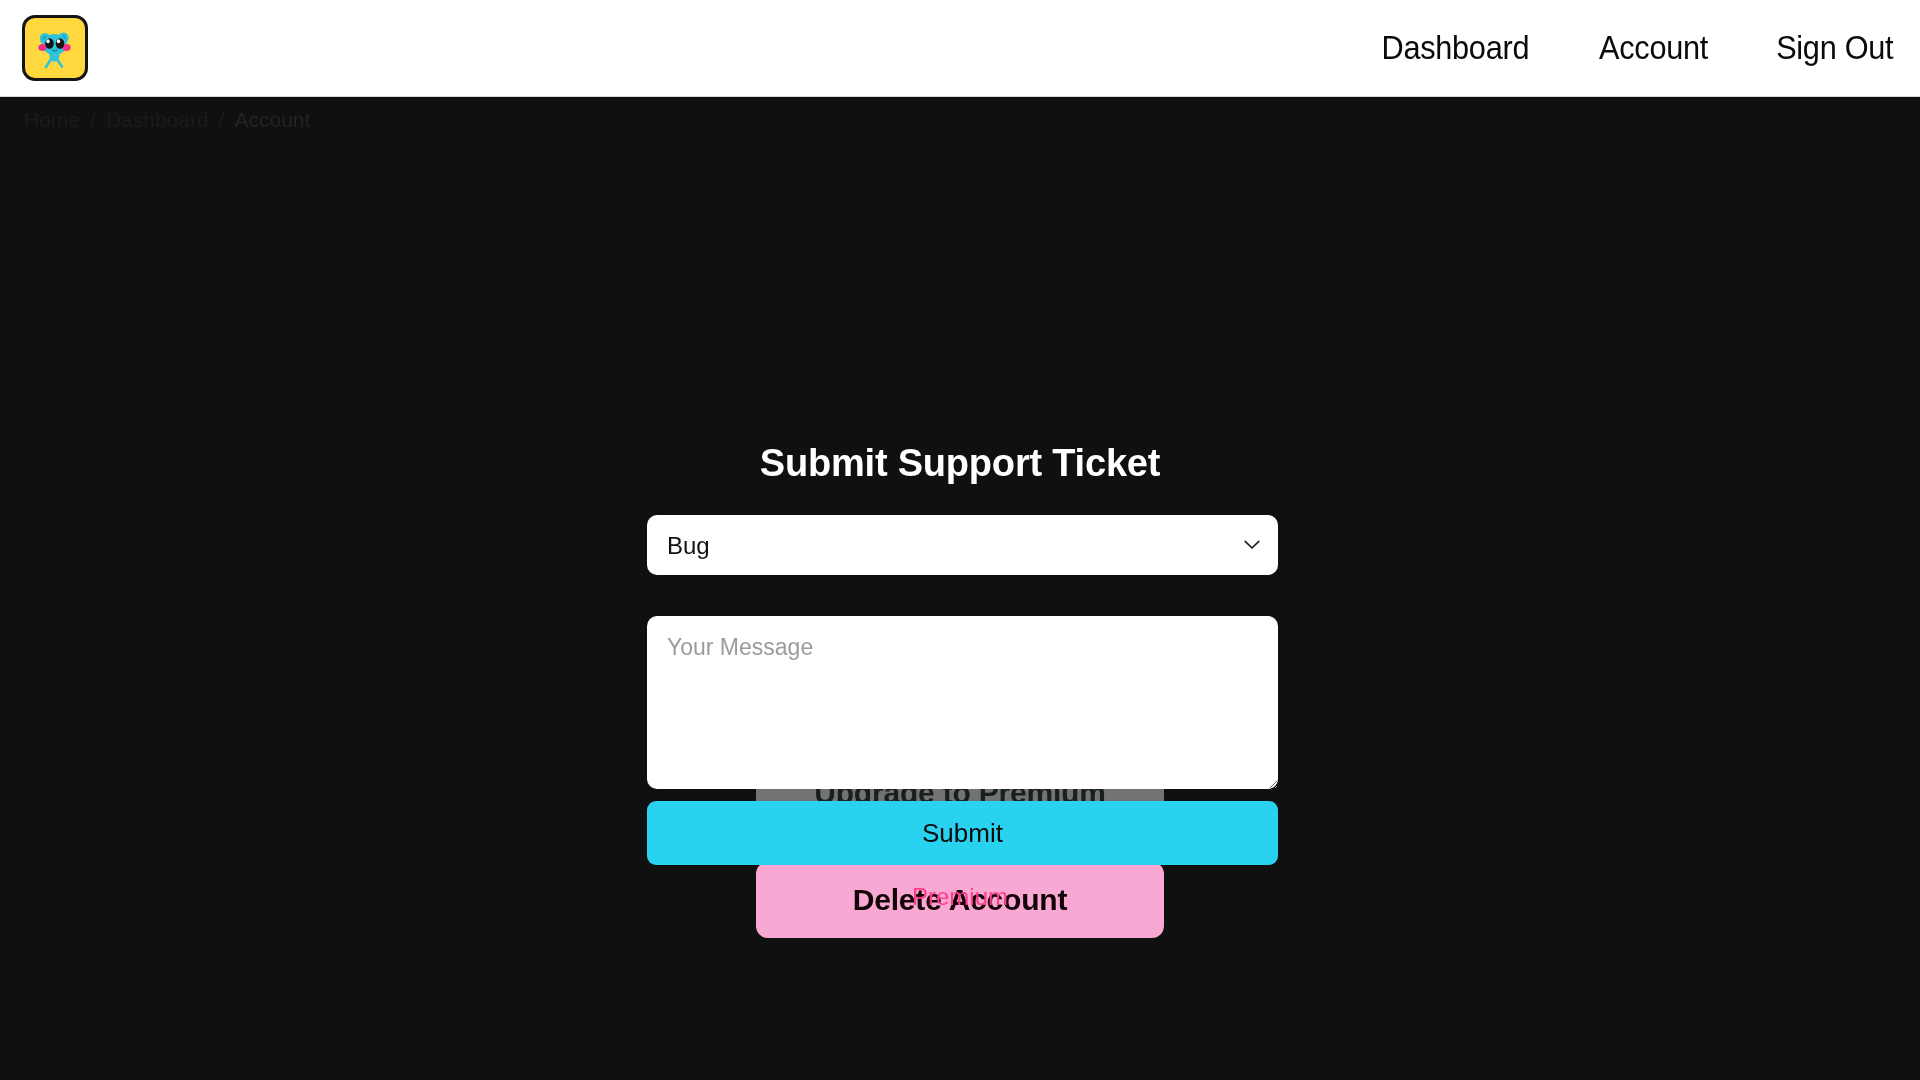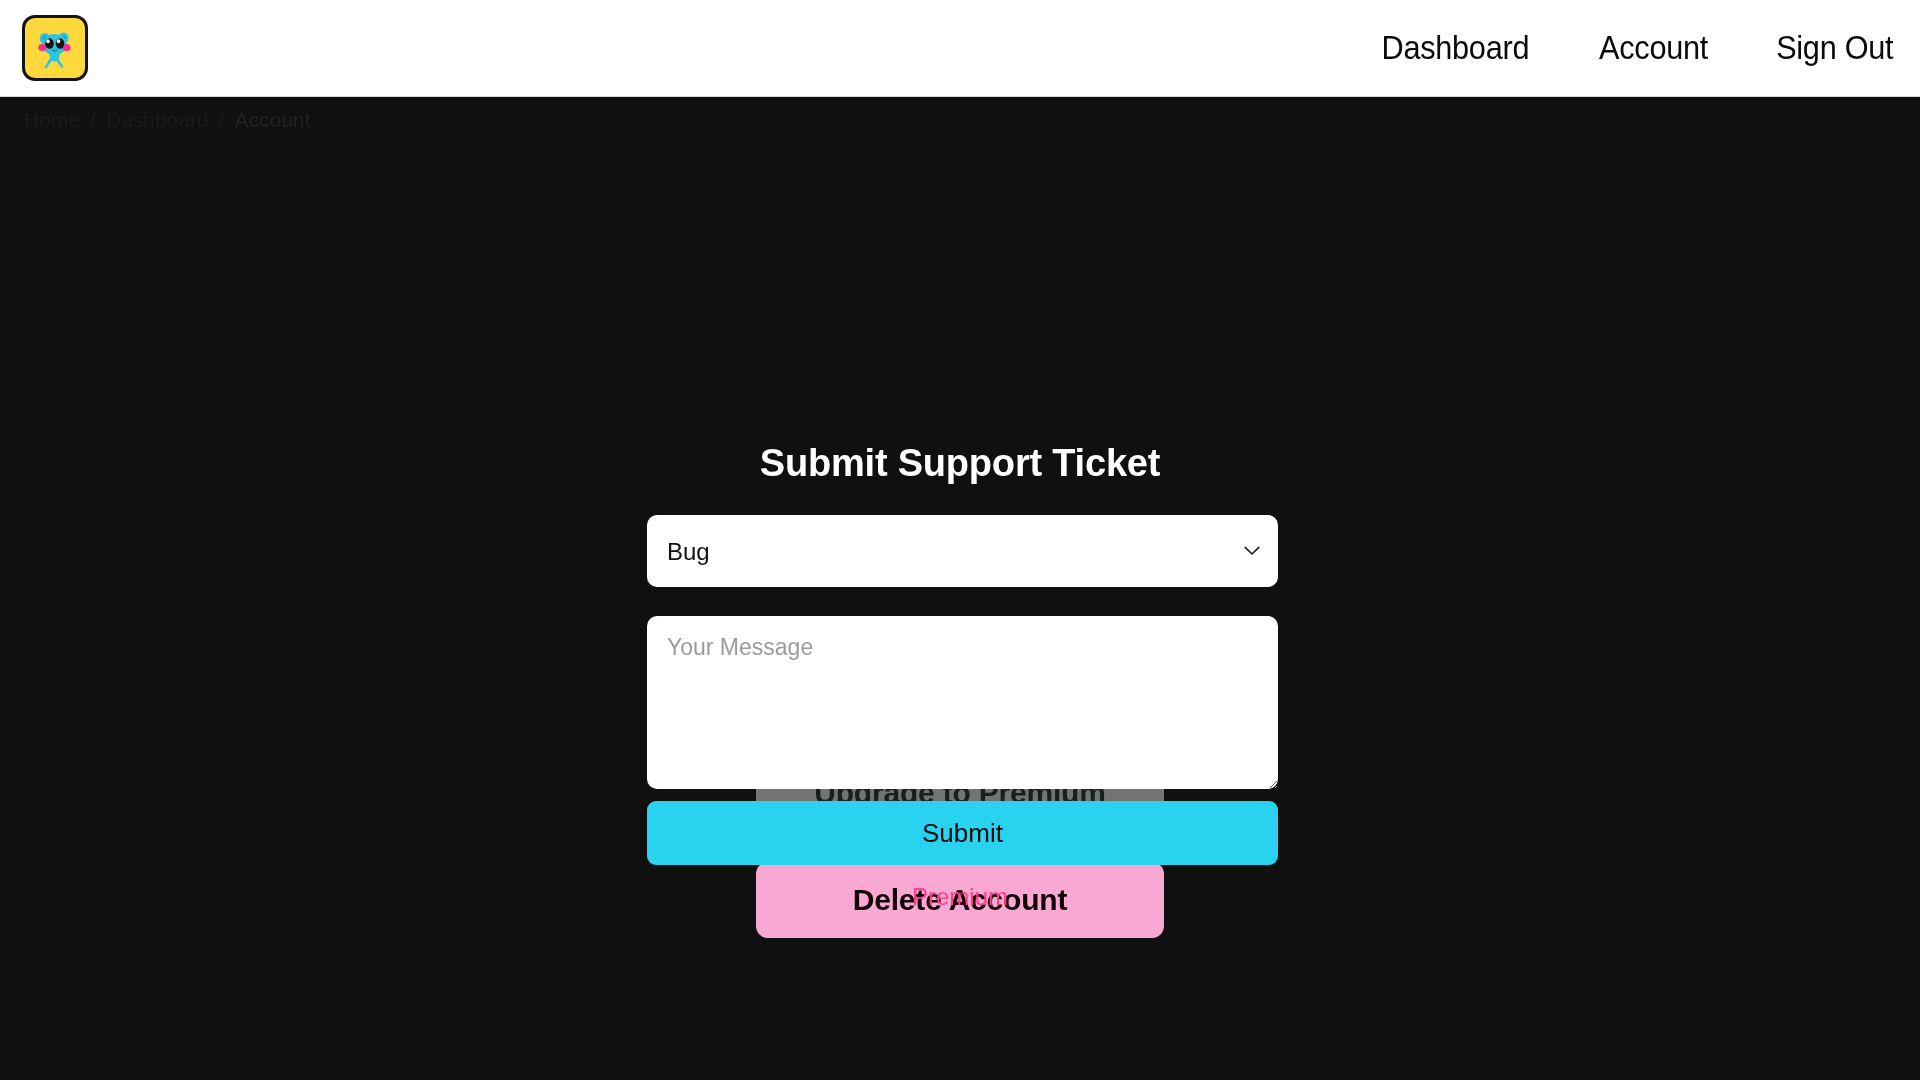--- a/index.html
+++ b/index.html
@@ -164,21 +164,21 @@
     font-weight: 700;
     font-family: "Liberation Sans Narrow", "Liberation Sans", sans-serif;
     letter-spacing: -0.2px;
   }
 
   .field-select-wrap {
     position: absolute;
     top: 372px;
     left: 647px;
     width: 631px;
-    height: 72px;
+    height: 60px;
   }
   .field-select {
     width: 100%;
     height: 100%;
     border: none;
     border-radius: 10px;
     background: #ffffff;
     color: #111111;
     font-size: 24px;
     font-family: "Liberation Sans Narrow", "Liberation Sans", sans-serif;

